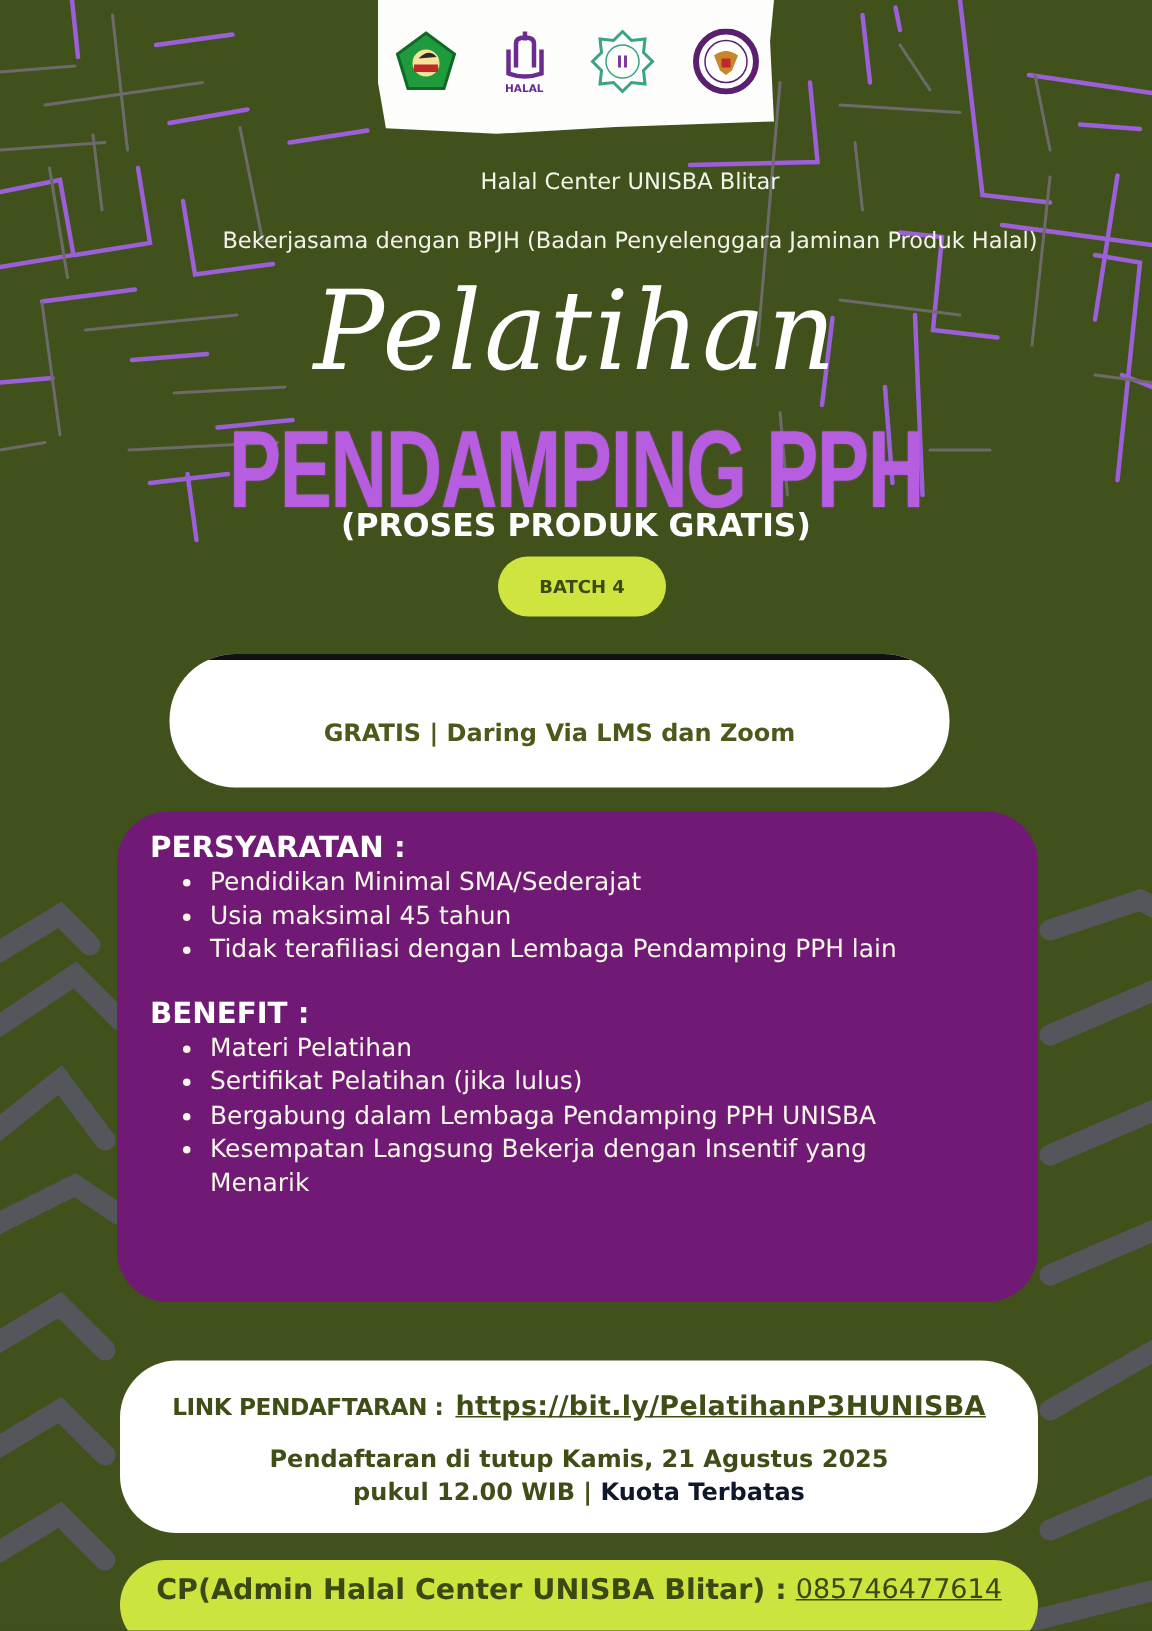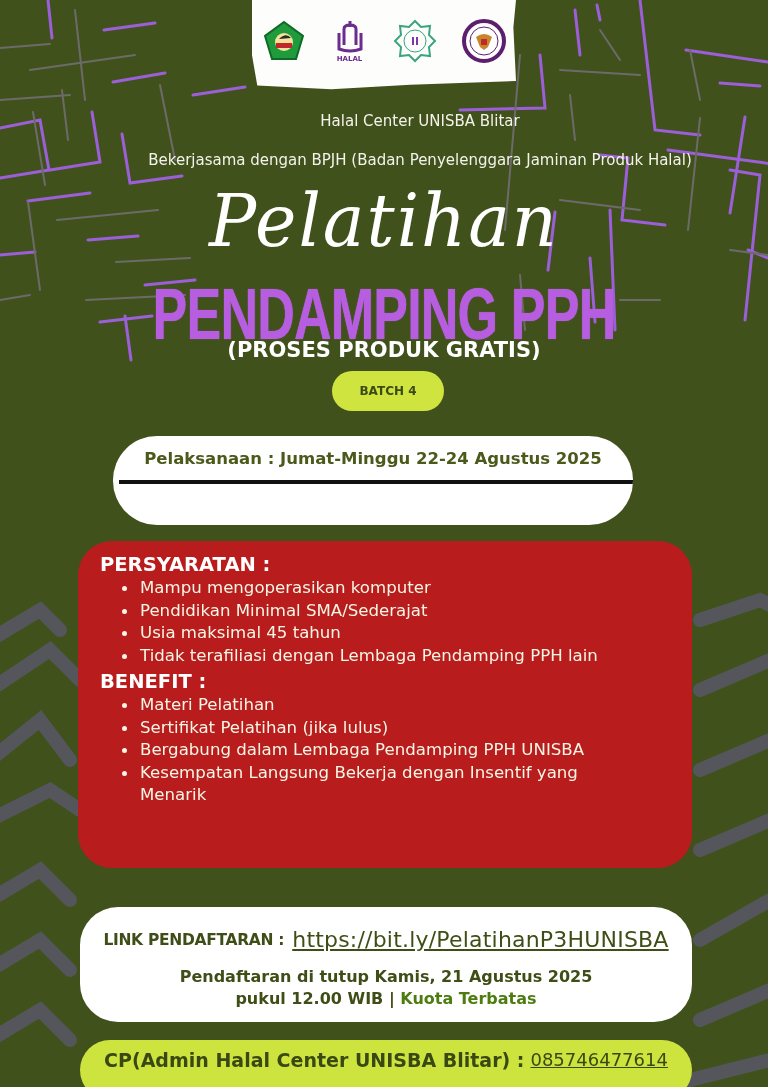--- a/index.html
+++ b/index.html
@@ -61,47 +61,47 @@
   }
   .info-row {
     height: 44px; display: flex; align-items: center; justify-content: center;
     color: #4b5a1b; font-family: "DejaVu Sans", sans-serif; font-weight: bold; font-size: 16.5px;
   }
   .info-row.second { font-size: 16px; margin-top: 26px; }
   .info-divider { height: 4px; background: #111111; margin-left: 6px; }
 
   .req-box {
     left: 78px; top: 541px; width: 614px; height: 327px;
-    background: #b91c1c; border-radius: 34px;
+    background: #701a75; border-radius: 34px;
     padding: 12px 20px 0 22px; color: #f5f6e6;
     font-family: "DejaVu Sans", sans-serif;
   }
   .section-head { font-weight: bold; font-size: 19.5px; color: #ffffff; margin-bottom: 1px; }
-  .section-head.benefit { margin-top: 3px; }
+  .section-head.benefit { margin-top: 19px; }
   .req-list { list-style: none; padding-left: 20px; }
   .req-list li {
     font-size: 16.6px; line-height: 22.5px; position: relative; padding-left: 20px; white-space: nowrap;
   }
   .req-list li::before {
     content: ""; position: absolute; left: 2px; top: 9px; width: 5px; height: 5px; border-radius: 50%;
     background: #f5f6e6;
   }
   .req-list li.wrap { white-space: normal; width: 520px; }
 
   .link-box {
     left: 80px; top: 907px; width: 612px; height: 115px;
     background: #ffffff; border-radius: 38px;
     font-family: "DejaVu Sans", sans-serif; color: #3f4d16;
     padding-top: 20px; text-align: center;
   }
   .link-line { display: flex; justify-content: center; align-items: center; gap: 8px; }
   .link-label { font-weight: bold; font-size: 15.5px; letter-spacing: -0.3px; }
-  .link-url { font-size: 22px; color: #3f4d16; text-decoration: underline; font-weight: normal; letter-spacing: 0.2px; }
+  .link-url { font-size: 18px; color: #3f4d16; text-decoration: underline; font-weight: bold; letter-spacing: 0.2px; }
   .close-line { margin-top: 14px; font-weight: bold; font-size: 16px; line-height: 22px; }
-  .kuota { color: #4d7c0f; }
+  .kuota { color: #0f172a; }
 
   .cp-box {
     left: 80px; top: 1040px; width: 612px; height: 60px;
     background: #cde43e; border-radius: 30px;
     font-family: "DejaVu Sans", sans-serif; color: #3a4813;
     display: flex; align-items: flex-start; justify-content: center; padding-top: 9px; gap: 6px;
   }
   .cp-label { font-weight: bold; font-size: 19px; }
   .cp-phone { font-size: 18px; text-decoration: underline; }
 </style>
@@ -216,29 +216,27 @@
 
 <div class="layer subtitle sub1">Halal Center UNISBA Blitar</div>
 <div class="layer subtitle sub2">Bekerjasama dengan BPJH (Badan Penyelenggara Jaminan Produk Halal)</div>
 
 <div class="layer script-title">Pelatihan</div>
 <div class="layer main-title">PENDAMPING PPH</div>
 <div class="layer paren-title">(PROSES PRODUK GRATIS)</div>
 <div class="layer batch">BATCH 4</div>
 
 <div class="layer info-box">
-  <div class="info-row">Pelaksanaan : Jumat-Minggu 22-24 Agustus 2025</div>
   <div class="info-divider"></div>
   <div class="info-row second">GRATIS | Daring Via LMS dan Zoom</div>
 </div>
 
 <div class="layer req-box">
   <div class="section-head">PERSYARATAN :</div>
   <ul class="req-list">
-    <li>Mampu mengoperasikan komputer</li>
     <li>Pendidikan Minimal SMA/Sederajat</li>
     <li>Usia maksimal 45 tahun</li>
     <li>Tidak terafiliasi dengan Lembaga Pendamping PPH lain</li>
   </ul>
   <div class="section-head benefit">BENEFIT :</div>
   <ul class="req-list">
     <li>Materi Pelatihan</li>
     <li>Sertifikat Pelatihan (jika lulus)</li>
     <li>Bergabung dalam Lembaga Pendamping PPH UNISBA</li>
     <li class="wrap">Kesempatan Langsung Bekerja dengan Insentif yang Menarik</li>

